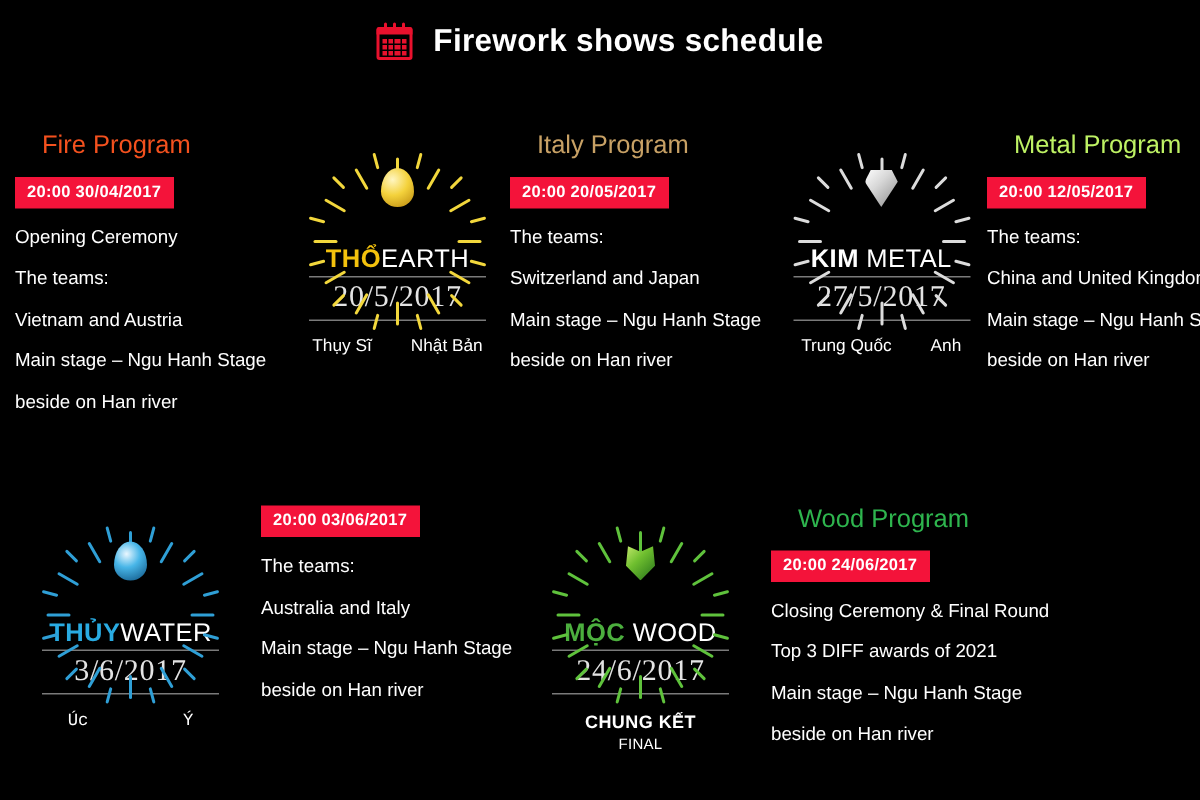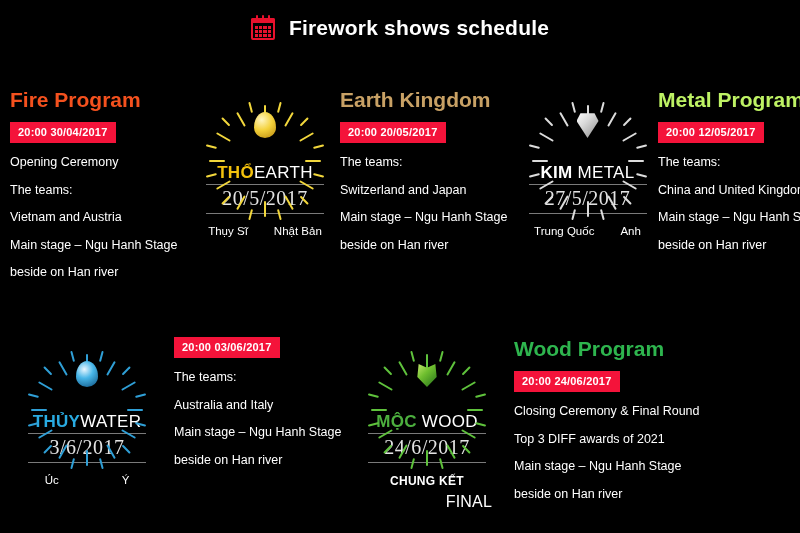--- a/index.html
+++ b/index.html
@@ -87,23 +87,23 @@
     width: 800px;
   }
   .row-top { top: 88px; }
   .row-bottom { top: 337px; }
 
   .cell { position: relative; }
 
   
   .info { box-sizing: border-box; }
   .prog-title {
-    font-size: 21px;
-    font-weight: bold;
-    margin: 0 0 11px 0;
+    font-size: 17px;
+    font-weight: normal;
+    margin: 0 0 11px 18px;
     line-height: 1.1;
     white-space: nowrap;
   }
   .badge {
     display: inline-block;
     background: #f4133a;
     color: #ffffff;
     font-size: 11px;
     font-weight: bold;
     padding: 5px 9px 5px 8px;
@@ -205,23 +205,22 @@
   .logo-final {
     margin-top: 10px;
     font-size: 12px;
     color: #ffffff;
     line-height: 1.45;
     font-weight: bold;
     letter-spacing: 0.3px;
   }
   .logo-final .sub {
     font-weight: normal;
-    font-size: 16px;
+    font-size: 10px;
     letter-spacing: 0.2px;
-    text-align: right;
   }
 </style>
 </head>
 <body>
 
 <div class="header">
   <span class="cal-icon">
     <span class="cal-body"></span>
     <span class="cal-top"></span>
     <span class="ring r1"></span>
@@ -291,21 +290,21 @@
       <span class="vi" style="color: rgb(244, 194, 13);">THỔ</span><span class="en">EARTH</span>
     </div>
     <div class="logo-date">20/5/2017</div>
     <div class="logo-teams">
       <span>Thụy Sĩ</span>
       <span>Nhật Bản</span>
     </div>
   </div>
 
   <div class="cell info" style="width:195px; padding-left:10px;">
-    <div class="prog-title" style="color: rgb(200, 161, 101);">Earth Kingdom</div>
+    <div class="prog-title" style="color: rgb(200, 161, 101);">Italy Program</div>
     <div class="badge">20:00 20/05/2017</div>
     <div class="lines">
       <div class="line">The teams:</div>
       <div class="line">Switzerland and Japan</div>
       <div class="line">Main stage – Ngu Hanh Stage</div>
       <div class="line">beside on Han river</div>
     </div>
   </div>
 
   <div class="cell logo" style="width:125px;">
@@ -387,21 +386,21 @@
         <span class="ray" style="height: 11px; background: rgb(47, 159, 214); transform: rotate(45deg) translateY(-25px); transform-origin: 1px 36px;"></span>
         <span class="ray" style="height: 16px; background: rgb(47, 159, 214); transform: rotate(30deg) translateY(-20px); transform-origin: 1px 36px;"></span>
         <span class="ray" style="height: 11px; background: rgb(47, 159, 214); transform: rotate(15deg) translateY(-25px); transform-origin: 1px 36px;"></span>
         <span class="ray" style="height: 16px; background: rgb(47, 159, 214); transform: rotate(0deg) translateY(-20px); transform-origin: 1px 36px;"></span>
       <span class="core core-water"></span>
     </div>
     <div class="logo-name">
       <span class="vi" style="color: rgb(41, 171, 226);">THỦY</span><span class="en">WATER</span>
     </div>
     <div class="logo-date">3/6/2017</div>
-    <div class="logo-teams" style="gap:63px;">
+    <div class="logo-teams" style="gap:63px;font-family:Liberation Mono, monospace;">
       <span>Úc</span>
       <span>Ý</span>
     </div>
   </div>
 
   <div class="cell info" style="width:210px; padding-left:22px;">
     <div class="badge">20:00 03/06/2017</div>
     <div class="lines">
       <div class="line">The teams:</div>
       <div class="line">Australia and Italy</div>

